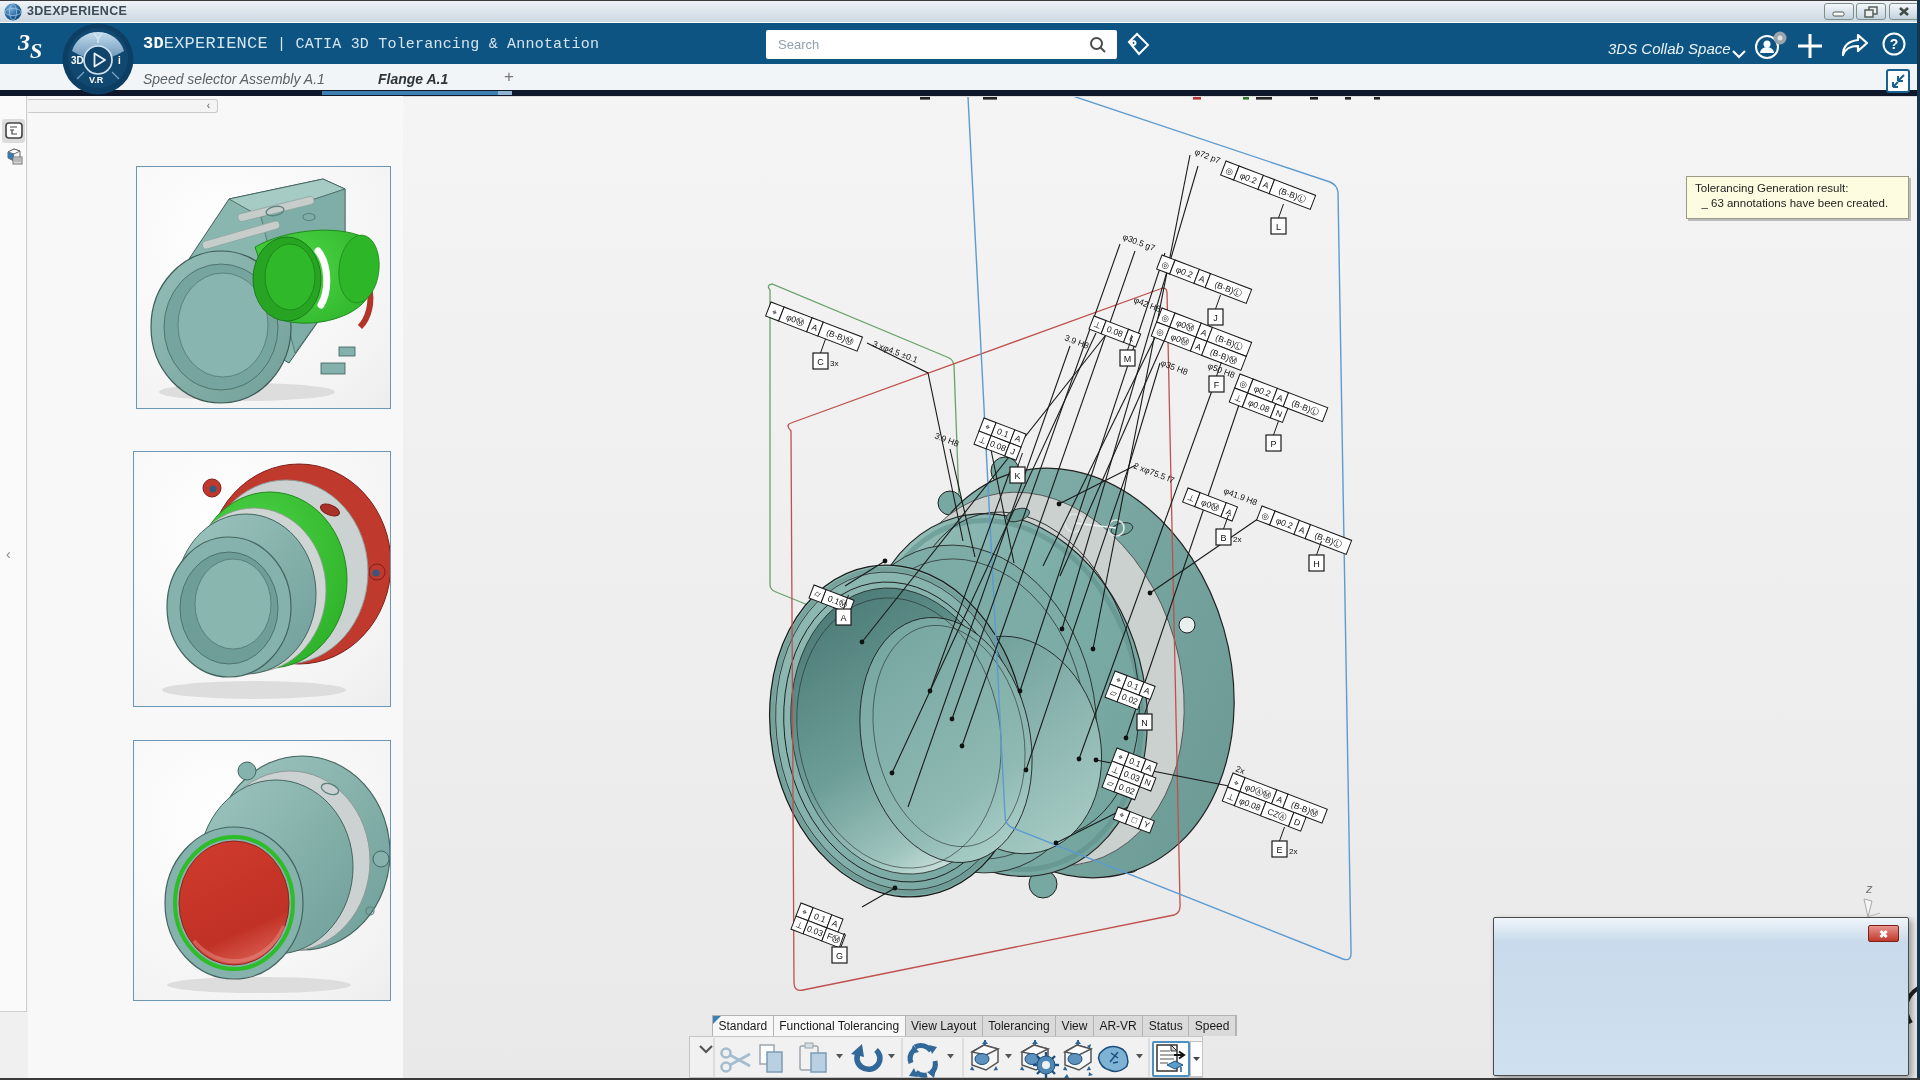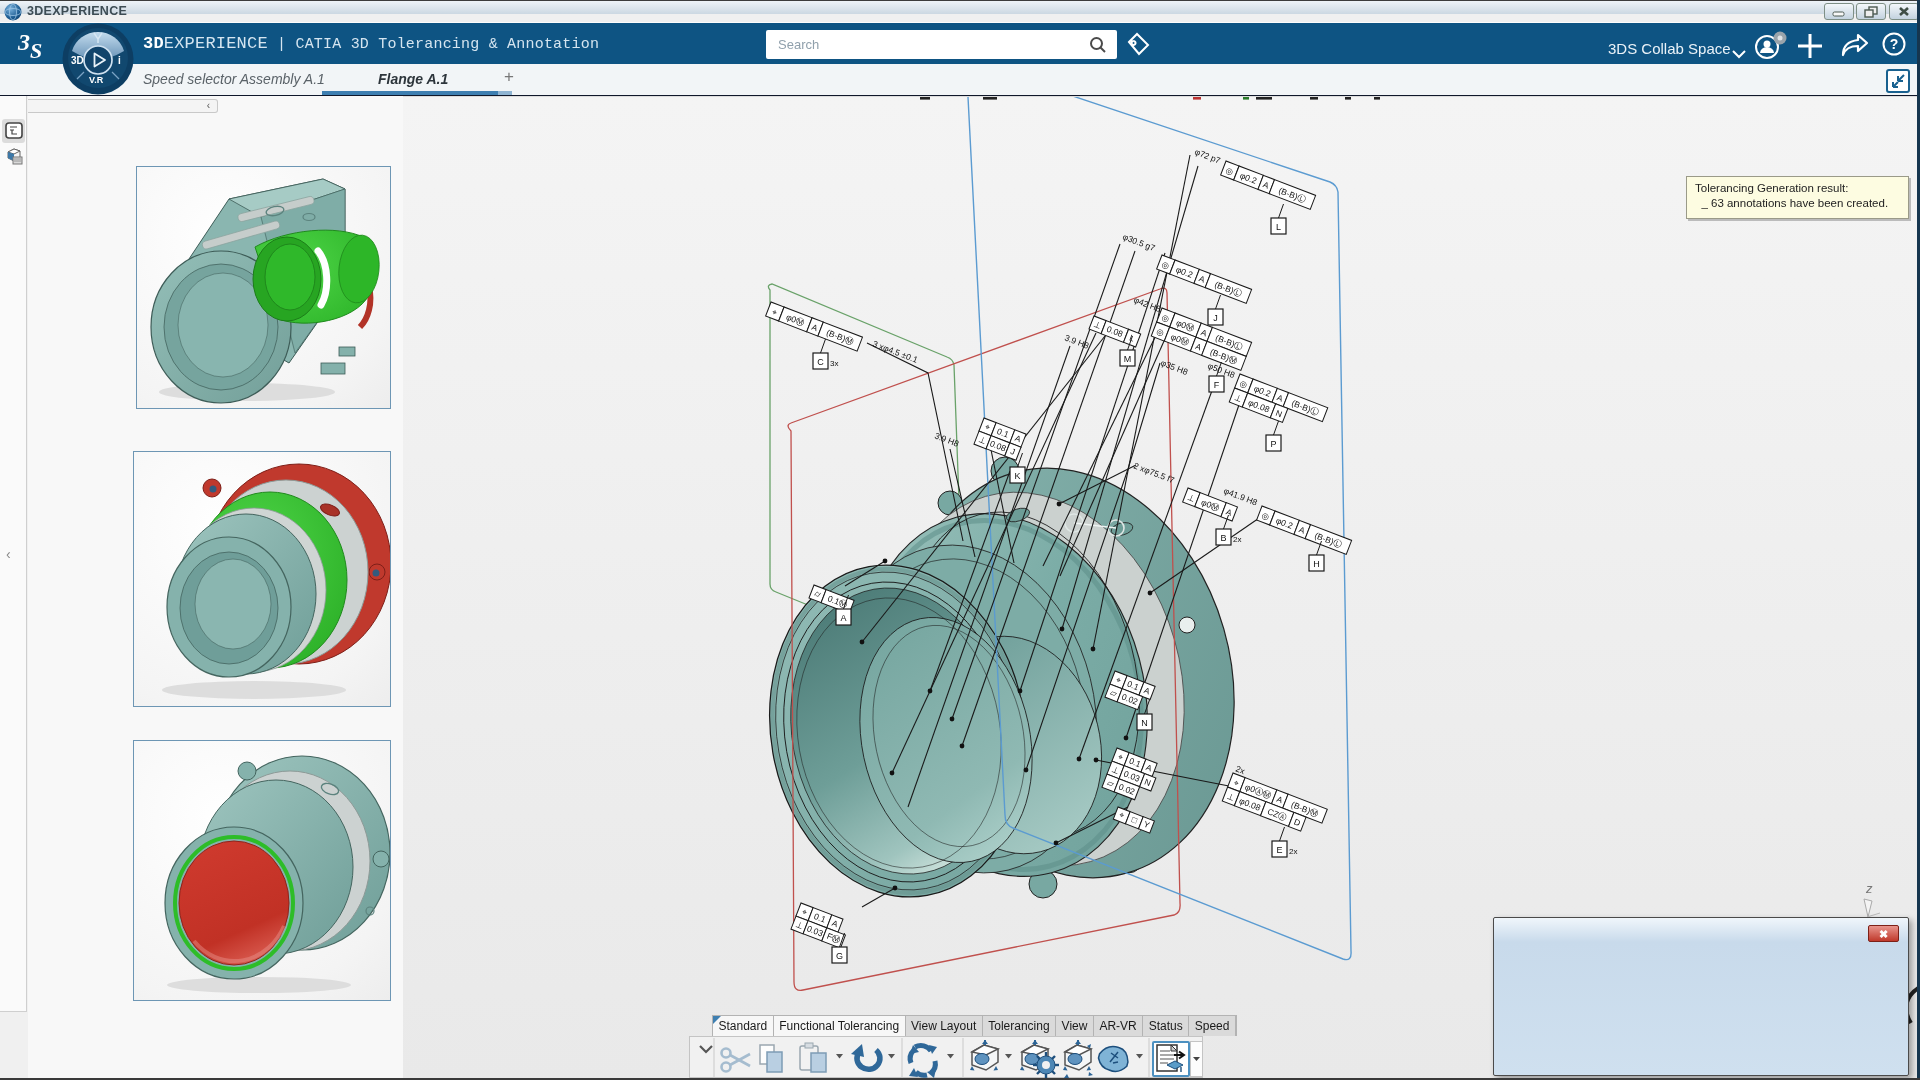--- a/index.html
+++ b/index.html
@@ -1,26 +1,26 @@
 <!DOCTYPE html>
 <html><head><meta charset="utf-8"><style>
 * { margin:0; padding:0; box-sizing:border-box; }
 body { width:1920px; height:1080px; overflow:hidden; font-family:"Liberation Sans",sans-serif; position:relative; background:#f0f0f0; }
 .abs { position:absolute; }
-#titlebar { left:0; top:0; width:1920px; height:14px; background:linear-gradient(#eef3f8,#ccd8e2); border-top:1.5px solid #3c3c3c; }
+#titlebar { left:0; top:0; width:1920px; height:22px; background:linear-gradient(#eef3f8,#ccd8e2); border-top:1.5px solid #3c3c3c; }
 #titlebar .txt { position:absolute; left:27px; top:3px; font-size:12.5px; font-weight:bold; color:#3d4c54; letter-spacing:0.3px; }
 .winbtn { position:absolute; top:2px; width:30px; height:17px; border:1px solid #7e8f86; border-radius:3px; background:linear-gradient(#f4f8fb,#c3d2df); }
 #bluebar { left:0; top:23px; width:1920px; height:41px; background:#0e5483; }
 #bluebar::before { content:""; position:absolute; left:0; top:-1px; width:1920px; height:1px; background:#fdfdfd; }
 #apptitle { position:absolute; left:143px; top:11px; font-size:15px; color:#d5e5f0; letter-spacing:0.2px;font-family:Liberation Mono, monospace; }
 #apptitle b { color:#fff; font-weight:bold; }
 #search { position:absolute; left:766px; top:7px; width:351px; height:29px; background:#fff; border-radius:2px; }
 #search span { position:absolute; left:12px; top:7px; color:#90a0ac; font-size:13px; }
-#collab { position:absolute; left:1608px; top:17px; font-size:15px; color:#eaf2f8; }
-#tabrow { left:0; top:64px; width:1920px; height:32px; background:#f2f5f7; border-bottom:1px solid #0f172a; }
+#collab { position:absolute; left:1608px; top:17px; font-size:15px; color:#eaf2f8;font-style:italic; }
+#tabrow { left:0; top:64px; width:1920px; height:32px; background:#f2f5f7; border-bottom:6px solid #0f172a; }
 .dtab { position:absolute; top:7px; font-size:14px; font-style:italic; color:#5a6268; }
 #underline { position:absolute; left:322px; top:27px; width:176px; height:3.5px; background:#3e7fb1; }
 #underline::after { content:""; position:absolute; right:-14px; top:0; width:14px; height:3.5px; background:#8fb4d2; }
 #collapsebtn { position:absolute; left:1886px; top:5px; width:24px; height:24px; background:#fff; border:2px solid #19618f; border-radius:3px; }
 #leftcol { left:0; top:96px; width:27px; height:916px; background:#fafafa; border-right:1px solid #cfcfcf; border-bottom:1px solid #cfcfcf; }
 #panel { left:28px; top:96px; width:375px; height:984px; background:#f8f8f8; }
 #ptopbar { position:absolute; left:0; top:3px; width:190px; height:14px; background:#f4f4f4; border:1px solid #c9c9c9; border-left:none; border-radius:0 3px 3px 0; color:#555; }
 #ptopbar span { position:absolute; right:7px; top:0px; font-size:10px; }
 .thumb { position:absolute; border:1px solid #6d96b4; background:radial-gradient(circle at 35% 30%, #ffffff 0%, #f4f4f4 75%, #ededed 100%); }
 #viewport { left:403px; top:96px; width:1514px; height:984px; background:linear-gradient(#f4f4f4,#e9e9e9); border-top:1px solid #dcdcdc; }

